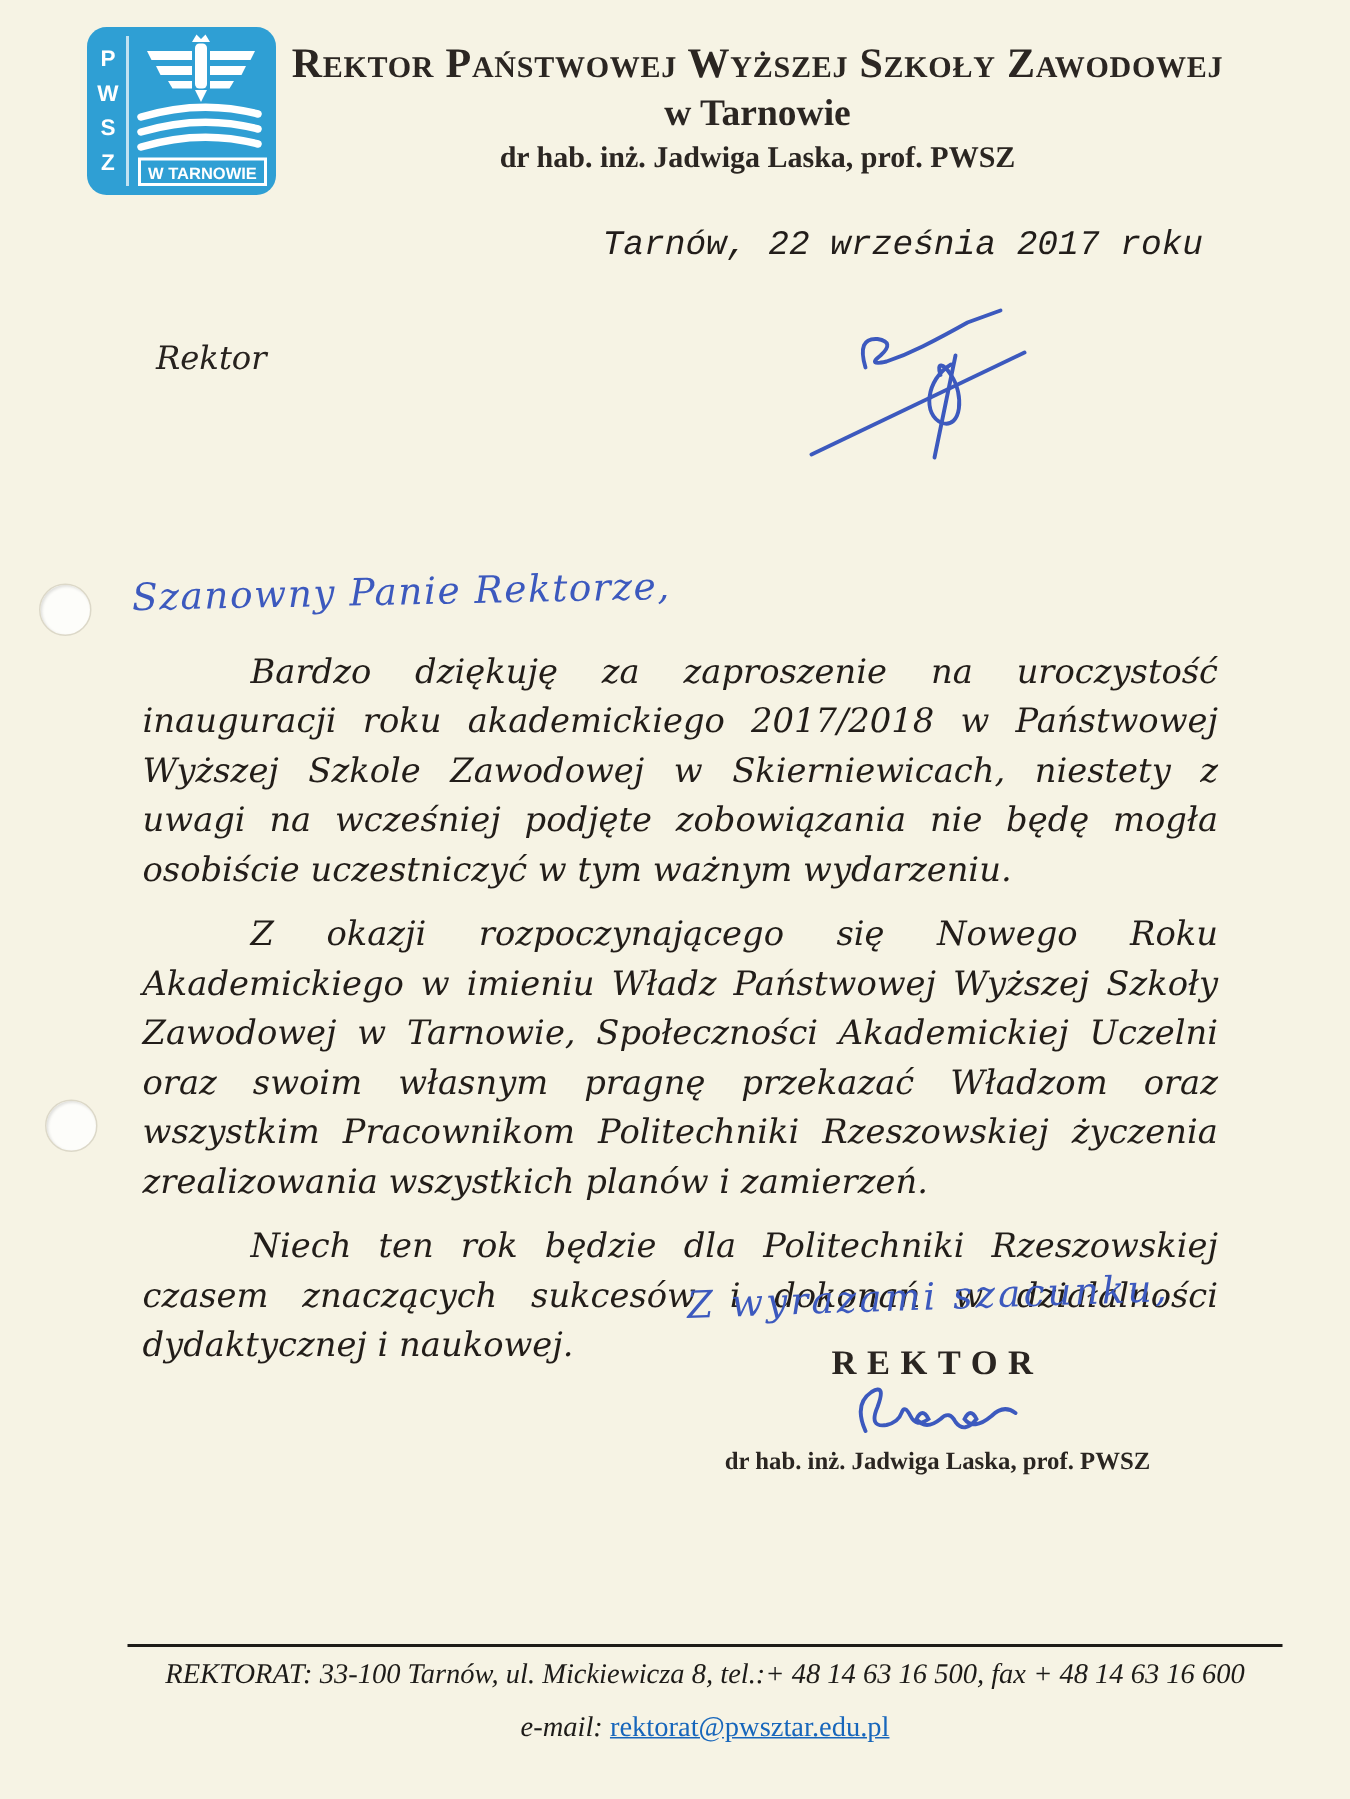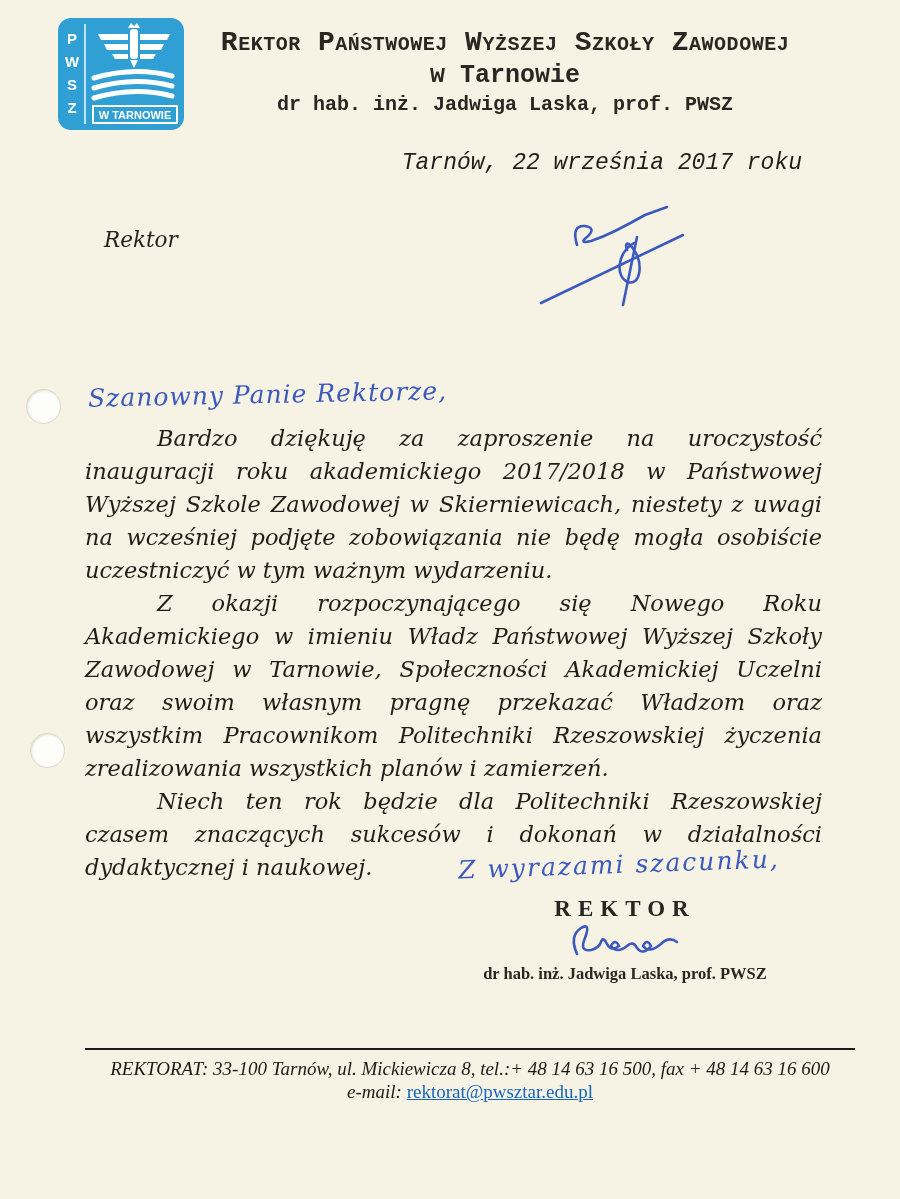--- a/index.html
+++ b/index.html
@@ -9,54 +9,54 @@
     width:900px;height:1199px;
     margin:0 auto;
     background:#f6f3e4;
     overflow:hidden;
     font-family:"DejaVu Serif", serif;
     color:#241f1c;
   }
   
   .logo{position:absolute;left:58px;top:18px;width:126px;height:112px;}
   .title-block{position:absolute;left:160px;top:26px;width:690px;text-align:center;
-    font-family:Liberation Mono, monospace;color:#2b2622;}
+    font-family:Liberation Serif, serif;color:#2b2622;}
   .title-main{font-size:28px;font-weight:bold;font-variant:small-caps;letter-spacing:.5px;line-height:34px;}
   .title-sub{font-size:25px;font-weight:bold;line-height:32px;}
   .title-rector{font-size:20px;font-weight:bold;line-height:26px;}
   
   .dateline{position:absolute;top:150px;right:98px;font-style:italic;font-size:23px;color:#221d1a;font-family:Liberation Mono, monospace;}
   
   .paraph{position:absolute;left:533px;top:193px;width:168px;height:118px;}
   
   .recipient{position:absolute;left:104px;top:226px;font-style:italic;font-size:21.5px;line-height:27.5px;color:#27221e;}
   
   .hand{color:#3c59be;font-style:italic;font-family:"DejaVu Serif", serif;}
   .salutation{position:absolute;left:88px;top:380px;font-size:25px;transform:rotate(-1.2deg);letter-spacing:1px;}
   .closing{position:absolute;left:458px;top:850px;font-size:25px;transform:rotate(-2deg);letter-spacing:2px;}
   
   .body-text{position:absolute;left:85px;top:422px;width:737px;
     font-style:italic;font-size:22.5px;line-height:33px;text-align:justify;color:#221d19;}
-  .body-text p{margin:0;text-indent:72px;}
+  .body-text p{margin:10px;text-indent:72px;}
   
   .sig-block{position:absolute;left:475px;top:896px;width:300px;text-align:center;}
   .sig-title{font-family:"Liberation Serif", serif;font-weight:bold;font-size:23px;letter-spacing:7px;color:#2a2521;}
   .sig-scribble{display:block;margin:-4px auto 0;}
   .sig-name{font-family:"Liberation Serif", serif;font-weight:bold;font-size:16.5px;color:#2a2521;margin-top:2px;}
   
   .hole{position:absolute;width:33px;height:33px;border-radius:50%;
     background:#fdfdfa;border:1px solid #dcd8c8;box-shadow:inset 1px 1px 2px rgba(0,0,0,.12);}
   .hole-1{left:26px;top:389px;}
   .hole-2{left:30px;top:733px;}
   
-  .footer{position:absolute;left:85px;top:1048px;width:770px;text-align:center;
+  .footer{position:absolute;left:85px;top:1096px;width:770px;text-align:center;
     font-family:"Liberation Serif", serif;}
   .footer-rule{height:2px;background:#1d1b18;margin-bottom:7px;}
   .footer-line1{font-style:italic;font-size:19px;color:#1d1b18;line-height:24px;}
-  .footer-line2{font-size:19px;color:#1d1b18;margin-top:0;display:flex;justify-content:center;gap:58px;align-items:baseline;}
+  .footer-line2{font-size:19px;color:#1d1b18;margin-top:12px;display:flex;justify-content:center;gap:58px;align-items:baseline;}
   .footer-label{font-style:italic;}
   .footer-link{color:#1766bb;text-decoration:underline;font-style:normal;cursor:pointer;}
 </style>
 </head>
 <body>
 
 <div class="page">
 
   <div class="logo">
     <svg width="126" height="112" viewBox="0 0 126 112">

